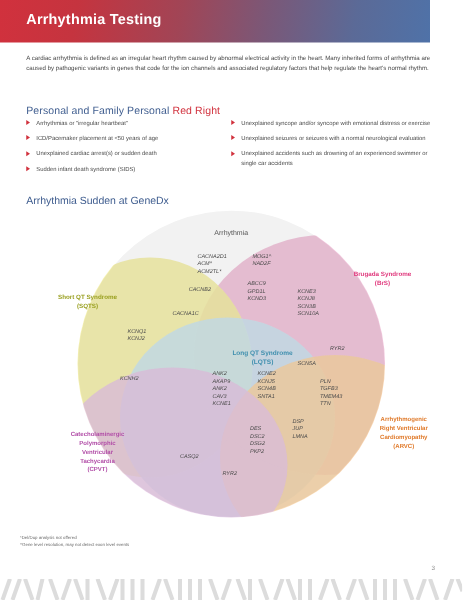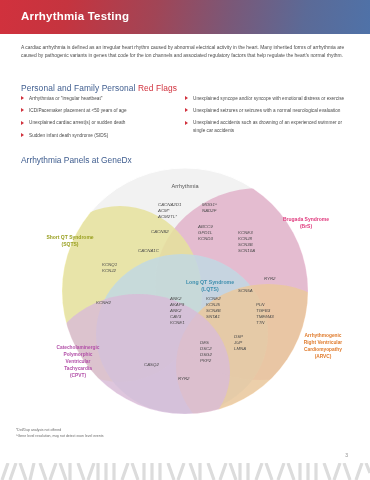--- a/index.html
+++ b/index.html
@@ -5,21 +5,21 @@
   html,body{margin:0;padding:0;}
   body{
     width:370px;height:480px;overflow:hidden;
     background:#ffffff;
     font-family:"Liberation Sans", sans-serif;
     color:#3d3d3d;
     position:relative;
   }
   
   .header{
-    position:absolute;left:0;top:0;width:370px;height:34px;
+    position:absolute;left:0;top:0;width:344px;height:34px;
     background:linear-gradient(100deg,#d1313d 0%,#c5343f 18%,#a14556 42%,#7a5878 62%,#5b6a97 82%,#4f72a8 100%);
   }
   .header-title{
     position:absolute;left:21px;top:10px;
     font-size:11.5px;font-weight:bold;color:#ffffff;letter-spacing:.2px;
   }
   
   .intro{
     position:absolute;left:21px;top:44px;width:328px;
     font-size:4.9px;line-height:1.72;color:#4a4a4a;text-align:left;
@@ -65,37 +65,37 @@
 </head>
 <body>
 
 <div class="header">
   <div class="header-title">Arrhythmia Testing</div>
 </div>
 
 <div class="intro">A cardiac arrhythmia is defined as an irregular heart rhythm caused by abnormal electrical activity in the heart. Many inherited forms of arrhythmia are caused by pathogenic variants in genes that code for the ion channels and associated regulatory factors that help regulate the heart's normal rhythm.</div>
 
 <div class="rf-head">
-  <span>Personal and Family Personal </span><span class="rf-red">Red Flags</span>
+  <span>Personal and Family Personal </span><span class="rf-red">Red Right</span>
 </div>
 
 <div class="bullets col-l">
   <div class="bullet"><span class="tri"></span><span>Arrhythmias or "irregular heartbeat"</span></div>
   <div class="bullet"><span class="tri"></span><span>ICD/Pacemaker placement at &lt;50 years of age</span></div>
   <div class="bullet"><span class="tri"></span><span>Unexplained cardiac arrest(s) or sudden death</span></div>
   <div class="bullet"><span class="tri"></span><span>Sudden infant death syndrome (SIDS)</span></div>
 </div>
 
 <div class="bullets col-r">
   <div class="bullet"><span class="tri"></span><span>Unexplained syncope and/or syncope with emotional distress or exercise</span></div>
   <div class="bullet"><span class="tri"></span><span>Unexplained seizures or seizures with a normal neurological evaluation</span></div>
   <div class="bullet"><span class="tri"></span><span>Unexplained accidents such as drowning of an experienced swimmer or single car accidents</span></div>
 </div>
 
-<div class="panels-head">Arrhythmia Panels at GeneDx</div>
+<div class="panels-head">Arrhythmia Sudden at GeneDx</div>
 
 <div class="venn">
 <svg width="350" height="250" viewBox="0 0 350 250" xmlns="http://www.w3.org/2000/svg">
   <defs>
     <clipPath id="bigclip">
           <circle cx="175" cy="125" r="123"></circle>
         </clipPath>
   </defs>
 
   <circle cx="175" cy="125" r="123" fill="#f2f2f2" stroke="#ffffff" stroke-width="1"></circle>

